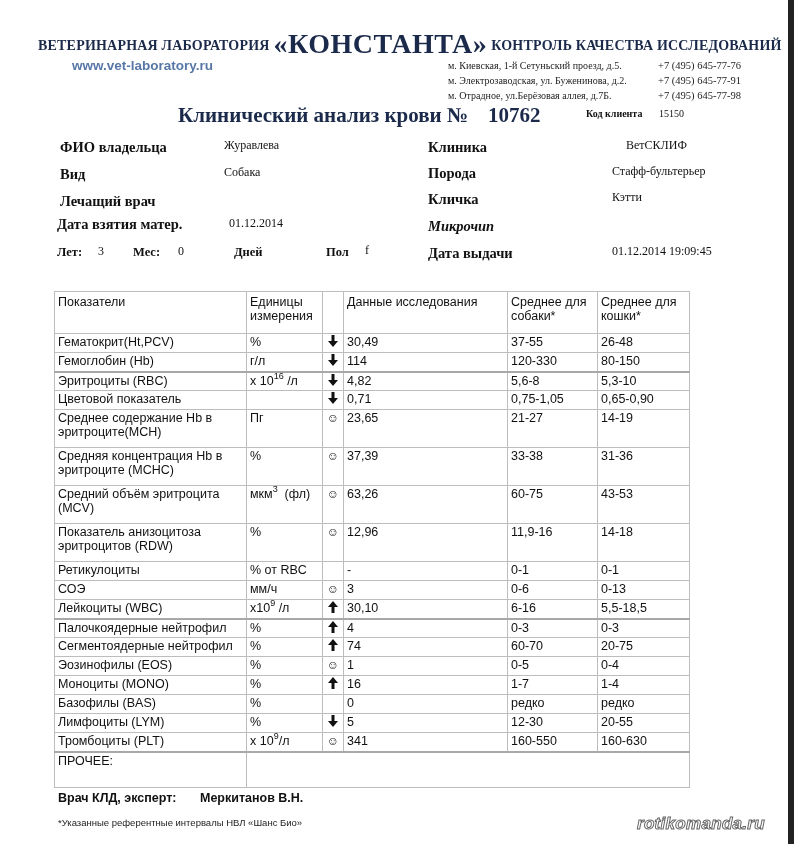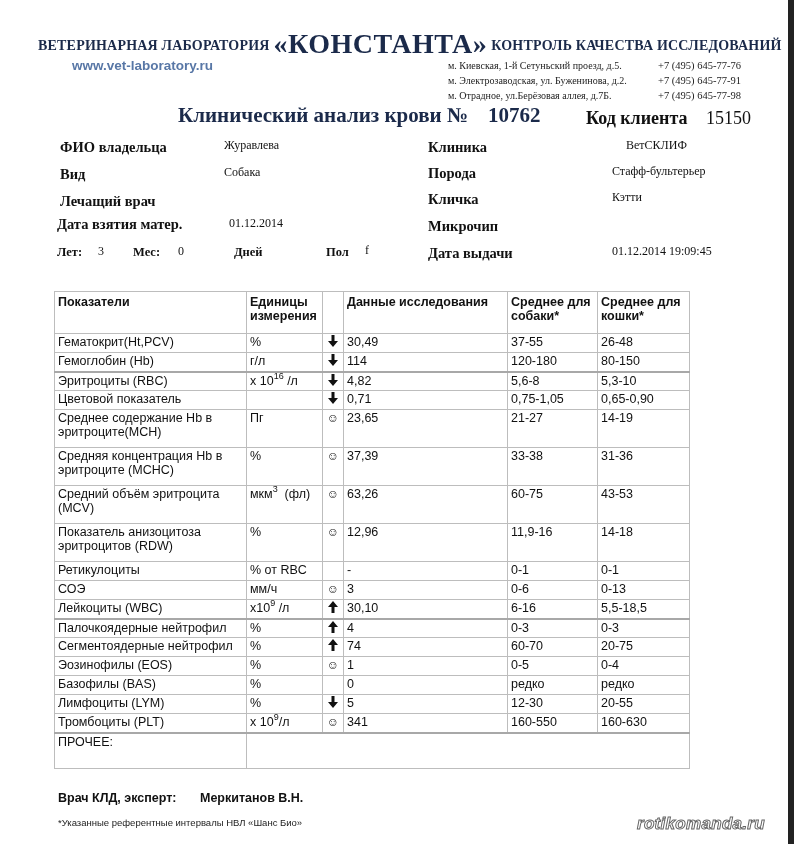--- a/index.html
+++ b/index.html
@@ -13,31 +13,31 @@
   .website { position: absolute; top: 58px; left: 72px; font-family: "Liberation Sans", sans-serif; font-weight: bold; font-size: 13.5px; color: #5877a6; }
 
   .addresses { position: absolute; top: 58px; left: 448px; font-size: 10px; line-height: 15px; color: #222; }
   .addr-row { display: flex; white-space: nowrap; }
   .addr-row .addr { width: 210px; }
   .addr-row .phone { font-size: 10.5px; }
 
   .title-line { position: absolute; top: 103px; left: 178px; white-space: nowrap; color: #1b2a4a; }
   .title-line .title { font-weight: bold; font-size: 21px; }
   .title-line .num { font-weight: bold; font-size: 21px; margin-left: 16px; }
-  .client-code { position: absolute; top: 108px; left: 586px; white-space: nowrap; font-size: 18px; }
+  .client-code { position: absolute; top: 108px; left: 586px; white-space: nowrap; font-size: 10px; }
   .client-code .lbl { font-weight: bold; }
   .client-code .val { margin-left: 14px; }
 
   .field { position: absolute; white-space: nowrap; }
   .flabel { font-weight: bold; font-size: 14.5px; }
   .fval { font-size: 12px; }
 
   table.results { position: absolute; top: 291px; left: 54px; border-collapse: collapse; font-family: "Liberation Sans", sans-serif; font-size: 12.5px; color: #111; }
   table.results td, table.results th { border: 1px solid #bdbdbd; padding: 1px 3px 0 3px; vertical-align: top; line-height: 14px; text-align: left; font-weight: normal; }
-  table.results th { font-weight: bold; height: 42px; padding-top: 3px; }
+  table.results th { font-weight: normal; height: 42px; padding-top: 3px; }
   table.results tr.r1 td { height: 19px; }
   table.results tr.r2 td { height: 38px; }
   table.results tr.thick-top td { border-top: 2px solid #a8a8a8; }
   table.results tr.other td { height: 36px; margin-left: 28px; }
   .c0 { width: 192px; }
   .c1 { width: 76px; }
   .c2 { width: 20px; text-align: center !important; }
   .c3 { width: 164px; }
   .c4 { width: 90px; }
   .c5 { width: 92px; }
@@ -103,21 +103,21 @@
 <div class="field fval" style="top:244px;left:276px;"></div>
 <div class="field" style="top:245px;left:326px;font-weight:bold;font-size:12.5px;">Пол</div>
 <div class="field fval" style="top:243px;left:365px;">f</div>
 
 <div class="field flabel" style="top:139px;left:428px;">Клиника</div>
 <div class="field fval" style="top:138px;left:626px;text-align:right;">ВетСКЛИФ</div>
 <div class="field flabel" style="top:165px;left:428px;">Порода</div>
 <div class="field fval" style="top:164px;left:612px;">Стафф-бультерьер</div>
 <div class="field flabel" style="top:191px;left:428px;">Кличка</div>
 <div class="field fval" style="top:190px;left:612px;">Кэтти</div>
-<div class="field flabel" style="top:218px;left:428px;">Микрочип</div>
+<div class="field flabel" style="top:218px;left:428px;font-style:italic;">Микрочип</div>
 <div class="field fval" style="top:218px;left:612px;"></div>
 <div class="field flabel" style="top:245px;left:428px;">Дата выдачи</div>
 <div class="field fval" style="top:244px;left:612px;">01.12.2014 19:09:45</div>
 
 <table class="results">
   <thead>
     <tr>
       <th class="c0">Показатели</th>
       <th class="c1">Единицы измерения</th>
       <th class="c2"></th>
@@ -137,21 +137,21 @@
         <td class="c4">37-55</td>
         <td class="c5">26-48</td>
       </tr>
       <tr class="r1">
         <td class="c0">Гемоглобин (Hb)</td>
         <td class="c1"><span> г/л</span></td>
         <td class="c2"><span class="ind"><svg width="10" height="12" viewBox="0 0 10 12">
               <path d="M3.5 0 H6.5 V6 H10 L5 12 L0 6 H3.5 Z" fill="#111"></path>
             </svg></span></td>
         <td class="c3">114</td>
-        <td class="c4">120-180</td>
+        <td class="c4">120-330</td>
         <td class="c5">80-150</td>
       </tr>
       <tr class="r1 thick-top">
         <td class="c0">Эритроциты (RBC)</td>
         <td class="c1"><span> x 10</span><sup>16</sup><span style="white-space: pre;"> /л</span></td>
         <td class="c2"><span class="ind"><svg width="10" height="12" viewBox="0 0 10 12">
               <path d="M3.5 0 H6.5 V6 H10 L5 12 L0 6 H3.5 Z" fill="#111"></path>
             </svg></span></td>
         <td class="c3">4,82</td>
         <td class="c4">5,6-8</td>
@@ -247,20 +247,30 @@
       </tr>
       <tr class="r1">
         <td class="c0">Эозинофилы (EOS)</td>
         <td class="c1"><span>%</span></td>
         <td class="c2"><span class="ind smile">☺</span></td>
         <td class="c3">1</td>
         <td class="c4">0-5</td>
         <td class="c5">0-4</td>
       </tr>
       <tr class="r1">
+        <td class="c0">Моноциты (MONO)</td>
+        <td class="c1"><span>%</span></td>
+        <td class="c2"><span class="ind"><svg width="10" height="12" viewBox="0 0 10 12">
+              <path d="M3.5 12 H6.5 V6 H10 L5 0 L0 6 H3.5 Z" fill="#111"></path>
+            </svg></span></td>
+        <td class="c3">16</td>
+        <td class="c4">1-7</td>
+        <td class="c5">1-4</td>
+      </tr>
+      <tr class="r1">
         <td class="c0">Базофилы (BAS)</td>
         <td class="c1"><span>%</span></td>
         <td class="c2"></td>
         <td class="c3">0</td>
         <td class="c4">редко</td>
         <td class="c5">редко</td>
       </tr>
       <tr class="r1">
         <td class="c0">Лимфоциты (LYM)</td>
         <td class="c1"><span>%</span></td>

